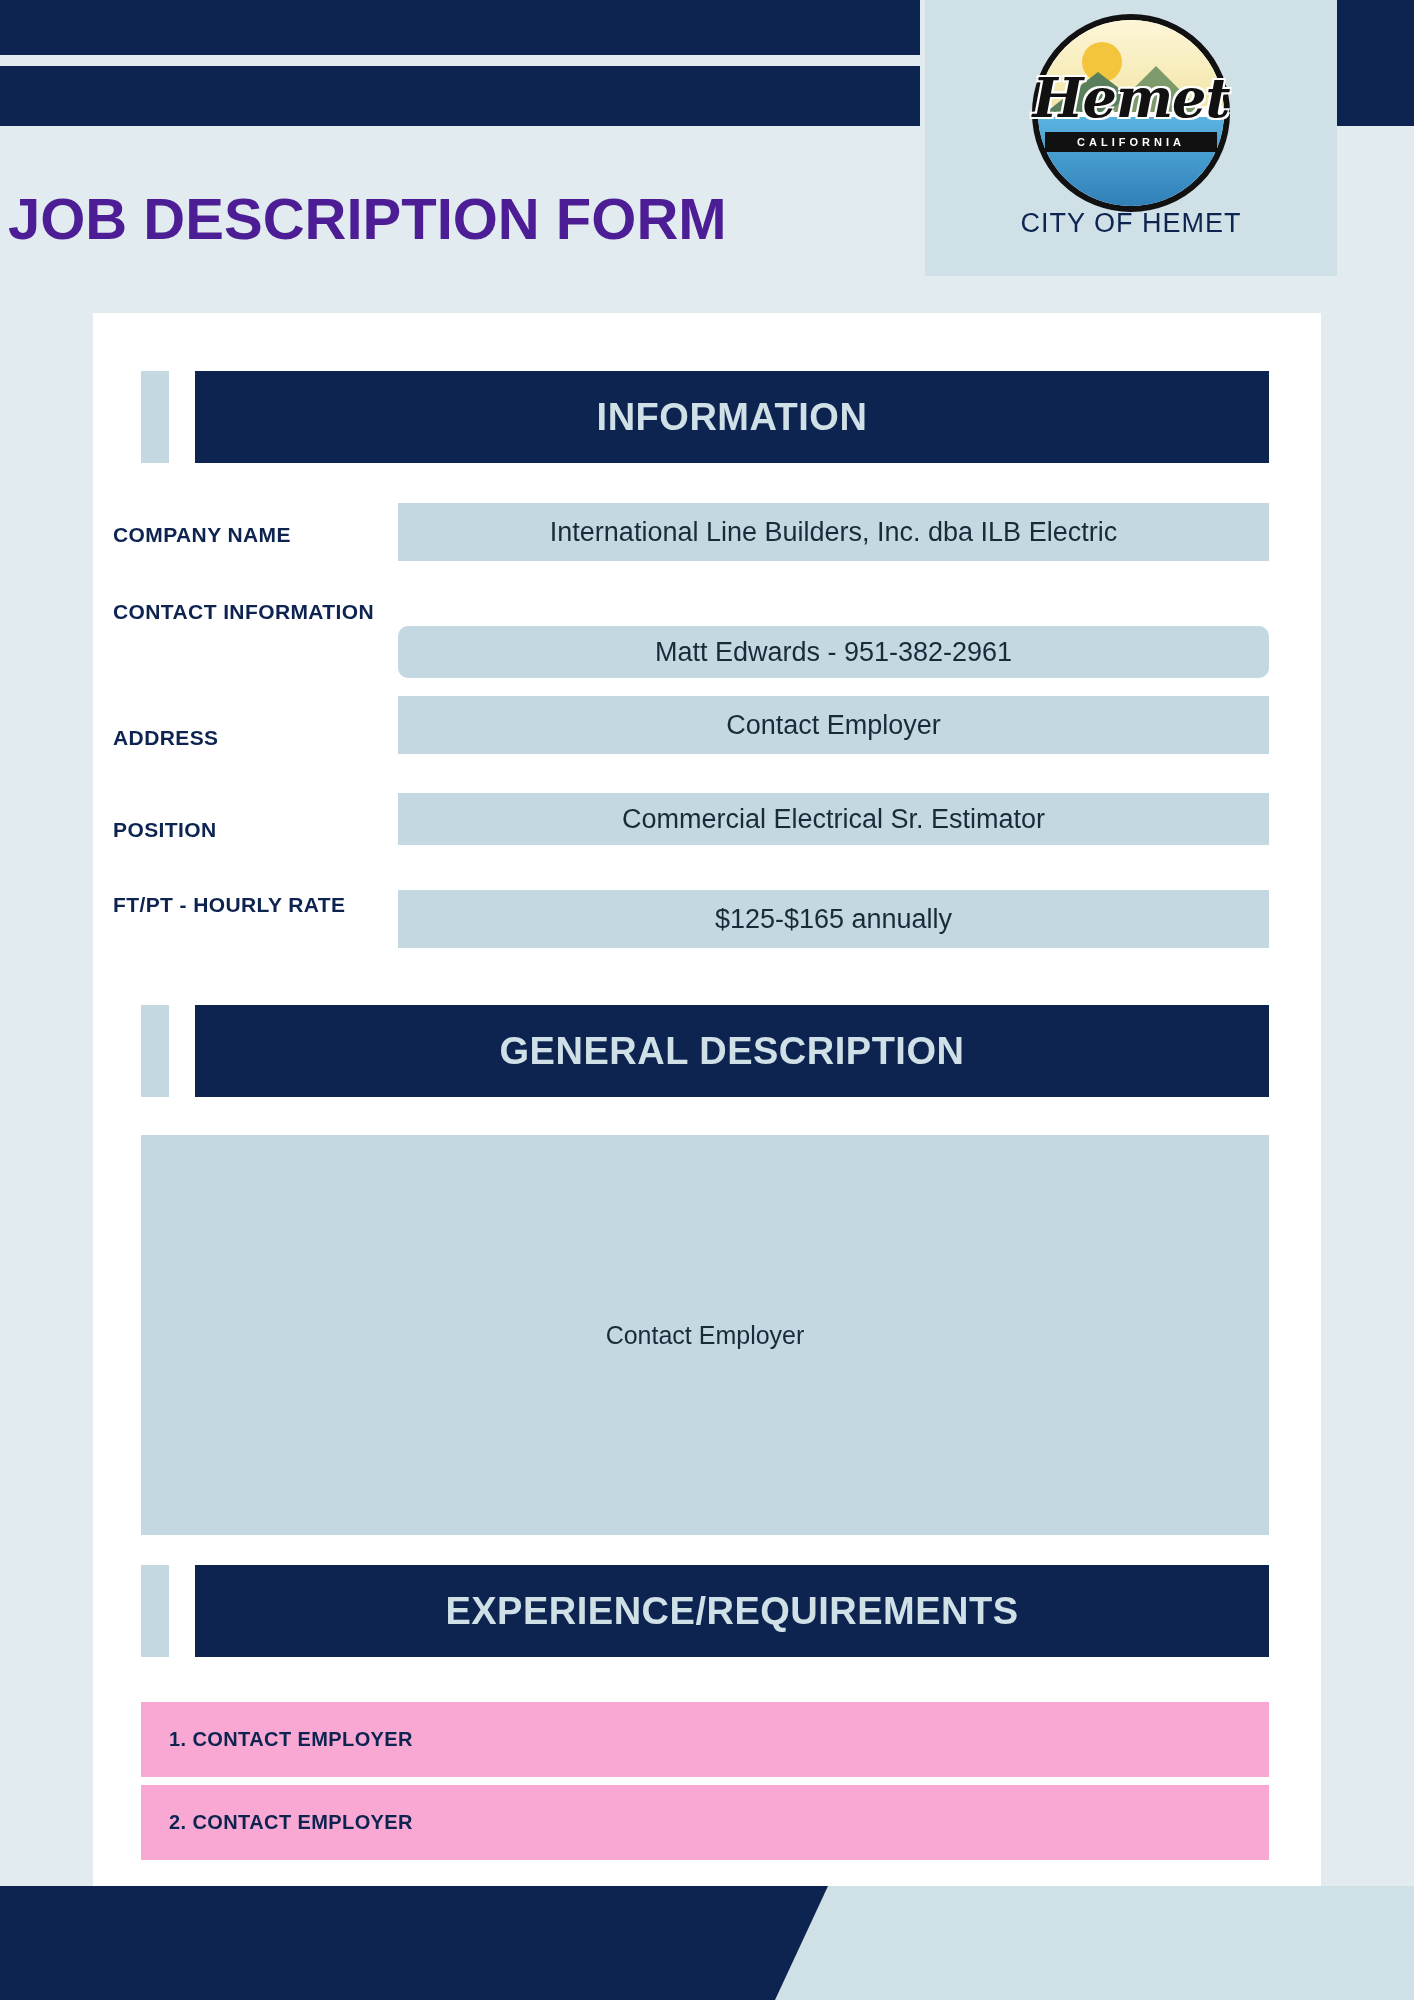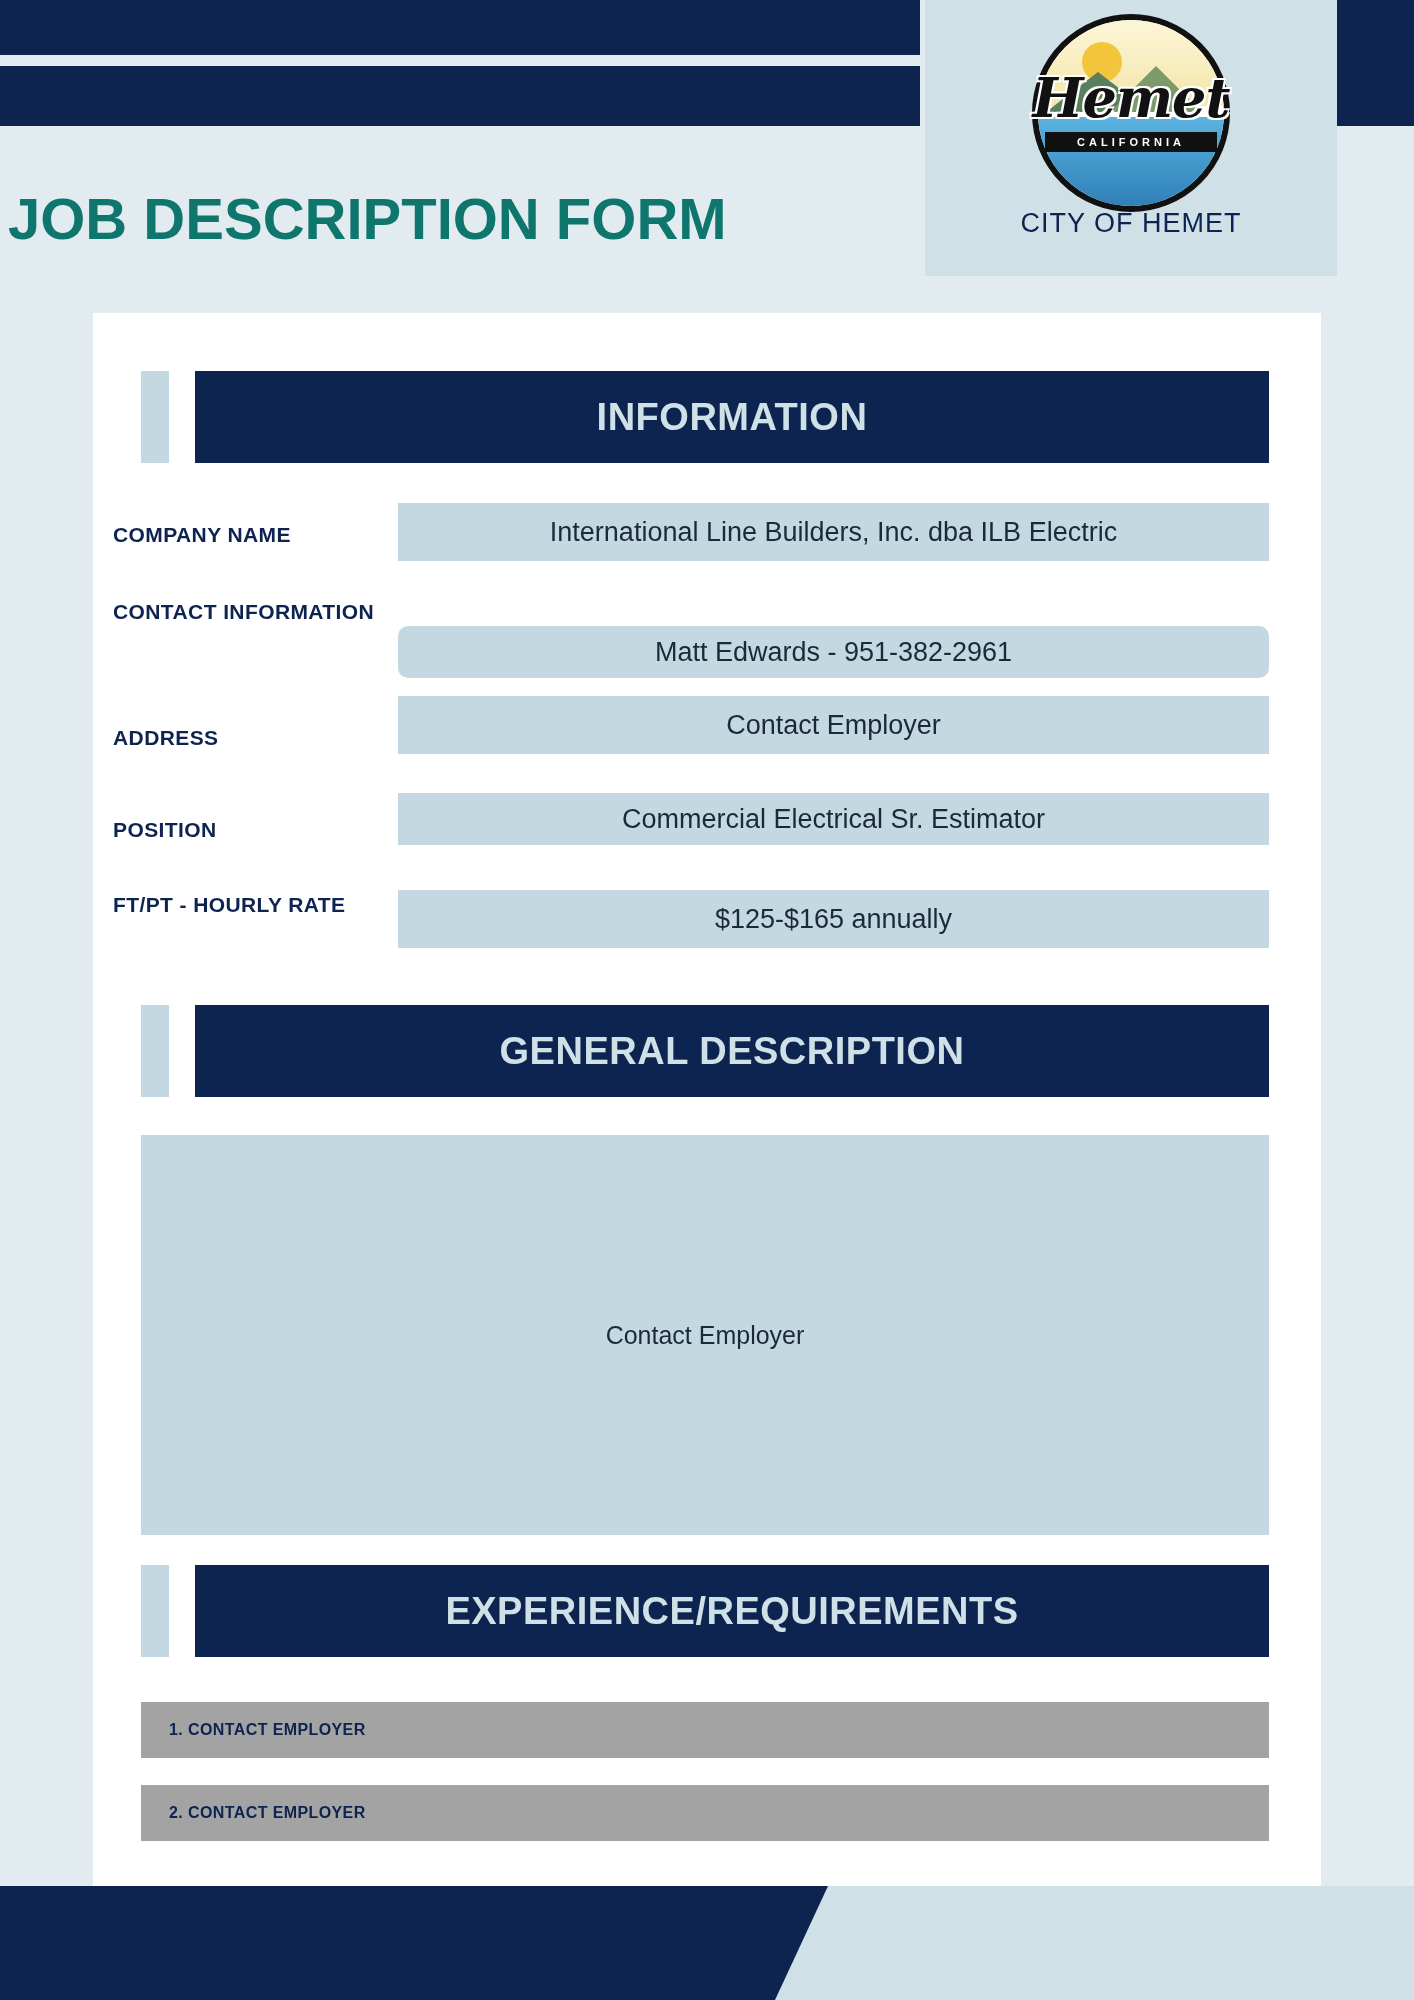--- a/index.html
+++ b/index.html
@@ -162,21 +162,21 @@
     letter-spacing: 1px;
   }
 
   
   .page-title {
     position: absolute;
     top: 185px;
     left: 8px;
     font-size: 58px;
     font-weight: bold;
-    color: #0f766e;
+    color: #4c1d95;
     letter-spacing: 0px;
     white-space: nowrap;
   }
 
   
   .card {
     position: absolute;
     top: 313px;
     left: 93px;
     width: 1228px;
@@ -251,27 +251,27 @@
     justify-content: center;
     font-size: 25px;
     color: #1b2a3a;
   }
 
   
   .req-row {
     position: absolute;
     left: 141px;
     width: 1128px;
-    height: 56px;
-    background: #a3a3a3;
+    height: 75px;
+    background: #f9a8d4;
     display: flex;
     align-items: center;
     padding-left: 28px;
     box-sizing: border-box;
-    font-size: 16px;
+    font-size: 20px;
     font-weight: bold;
     color: #0d2350;
     letter-spacing: 0.4px;
   }
 
   
   .bottom-navy {
     position: absolute;
     left: 0;
     top: 1886px;

